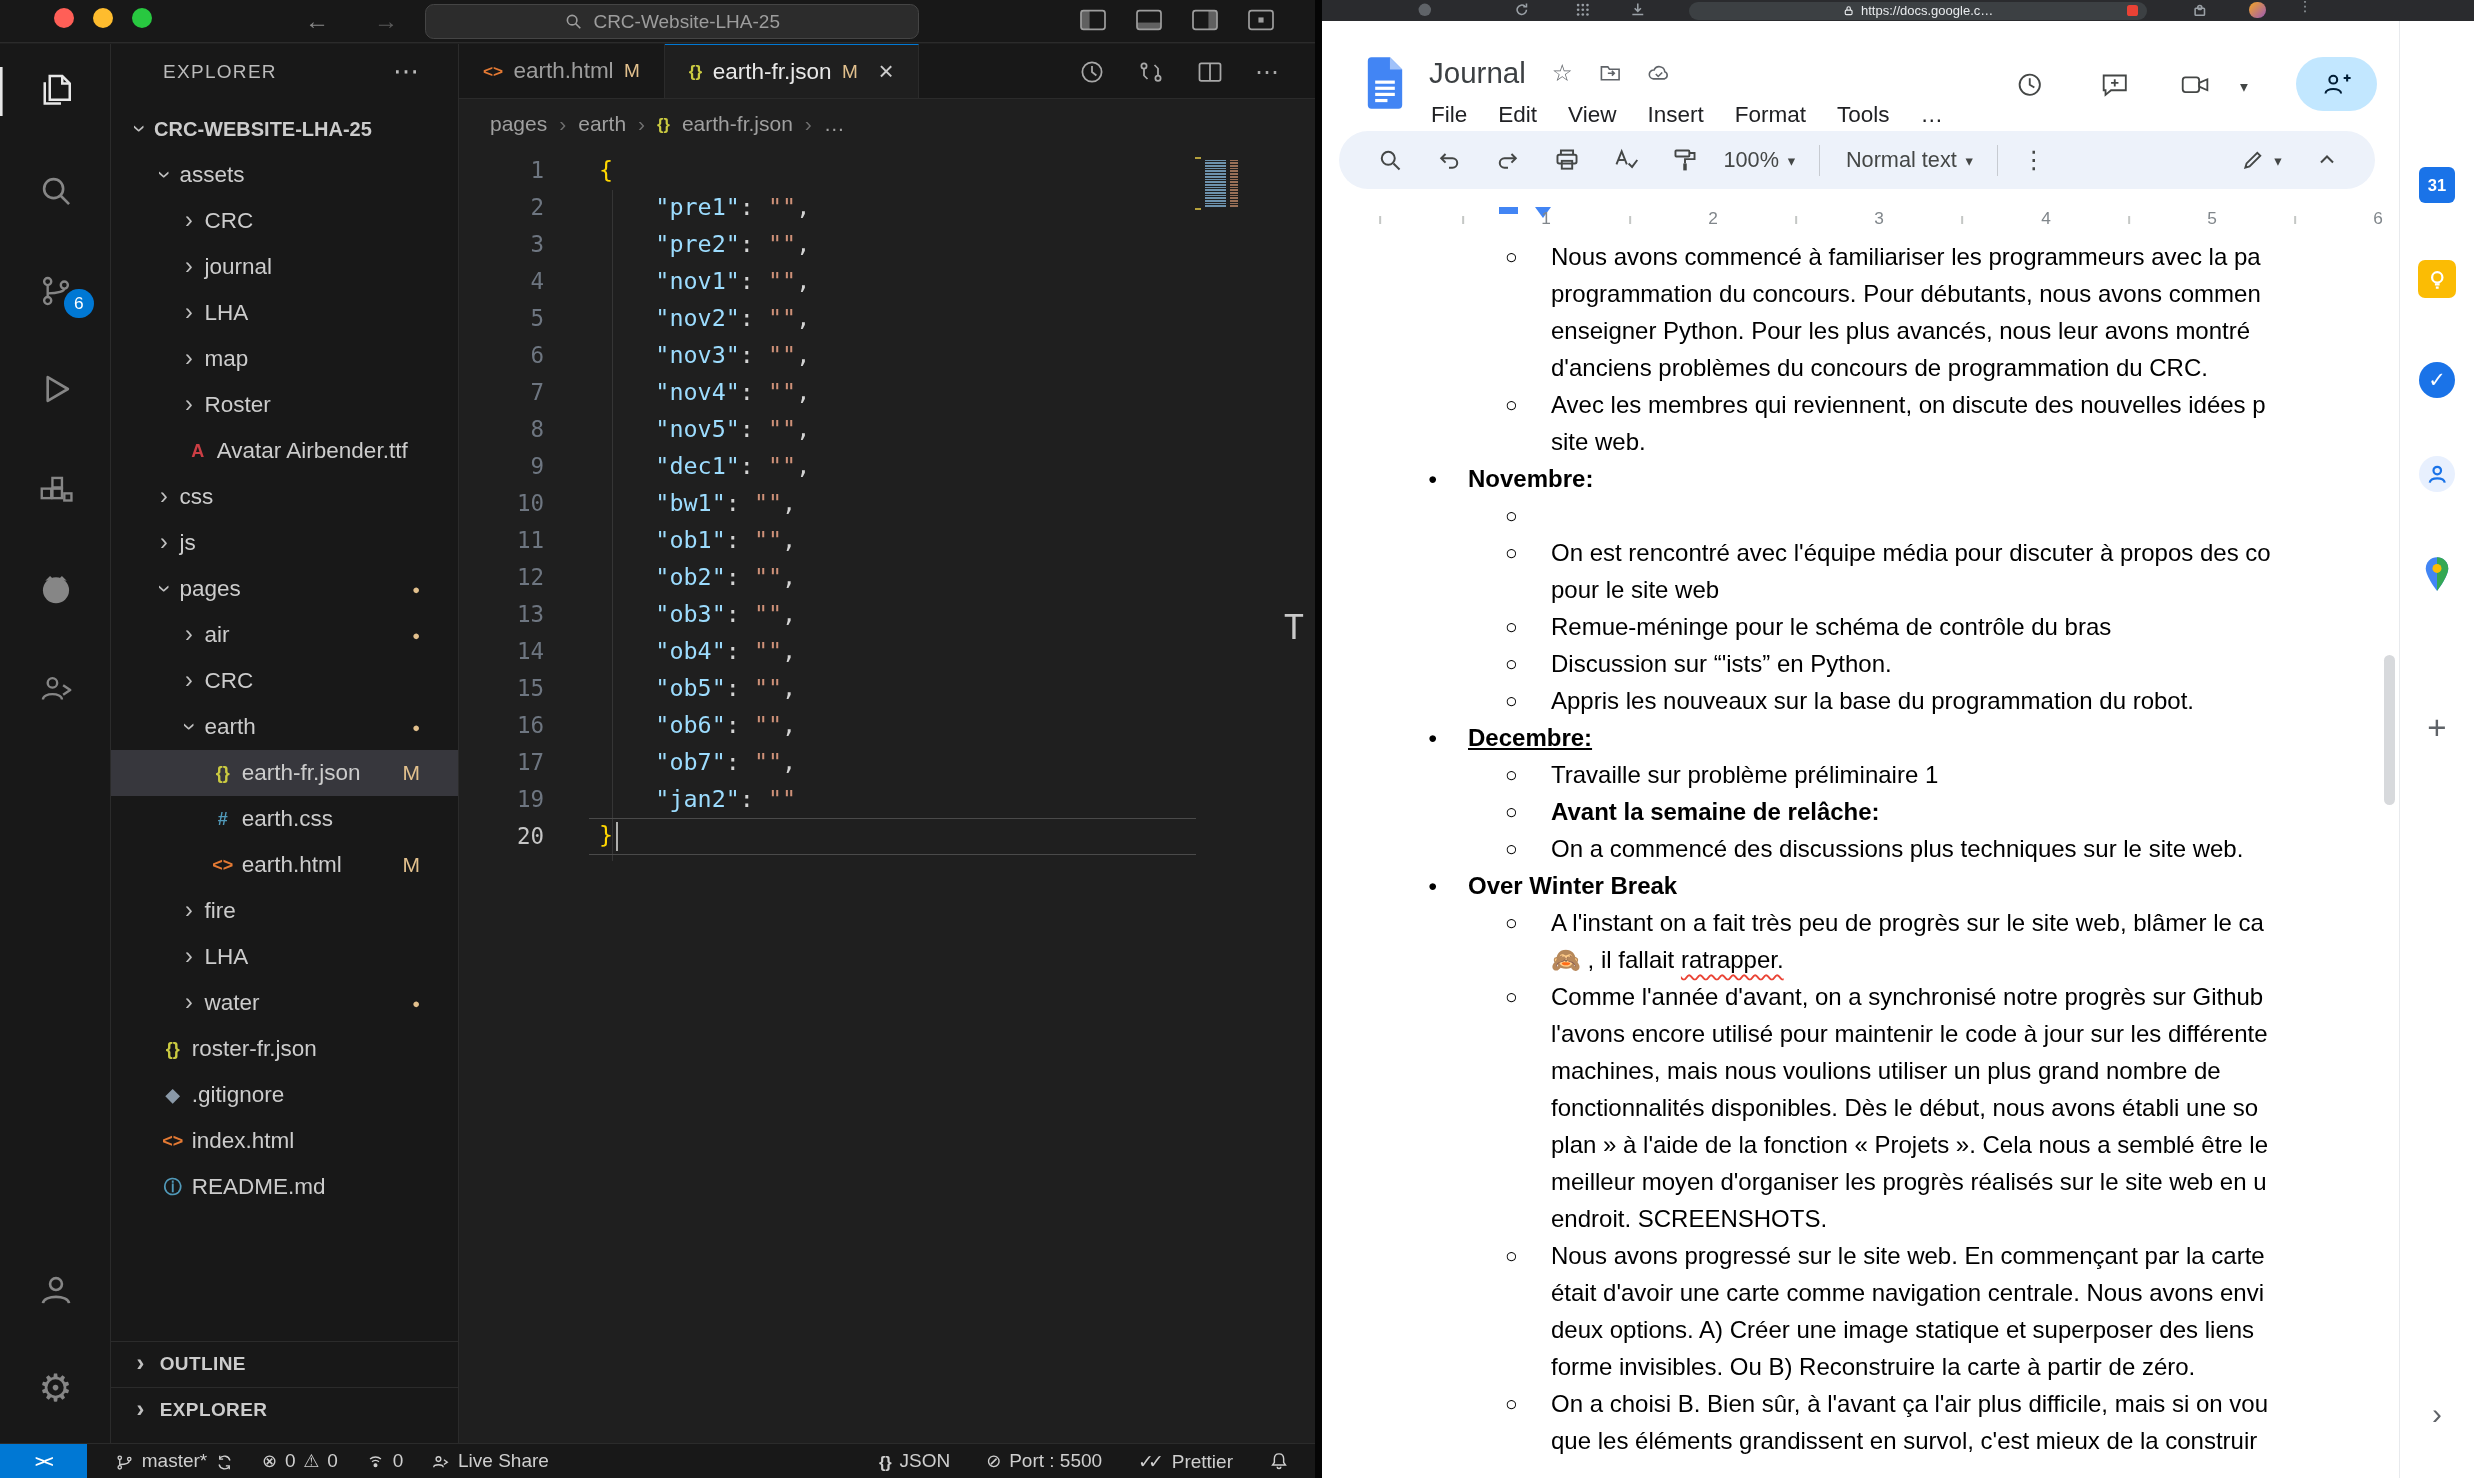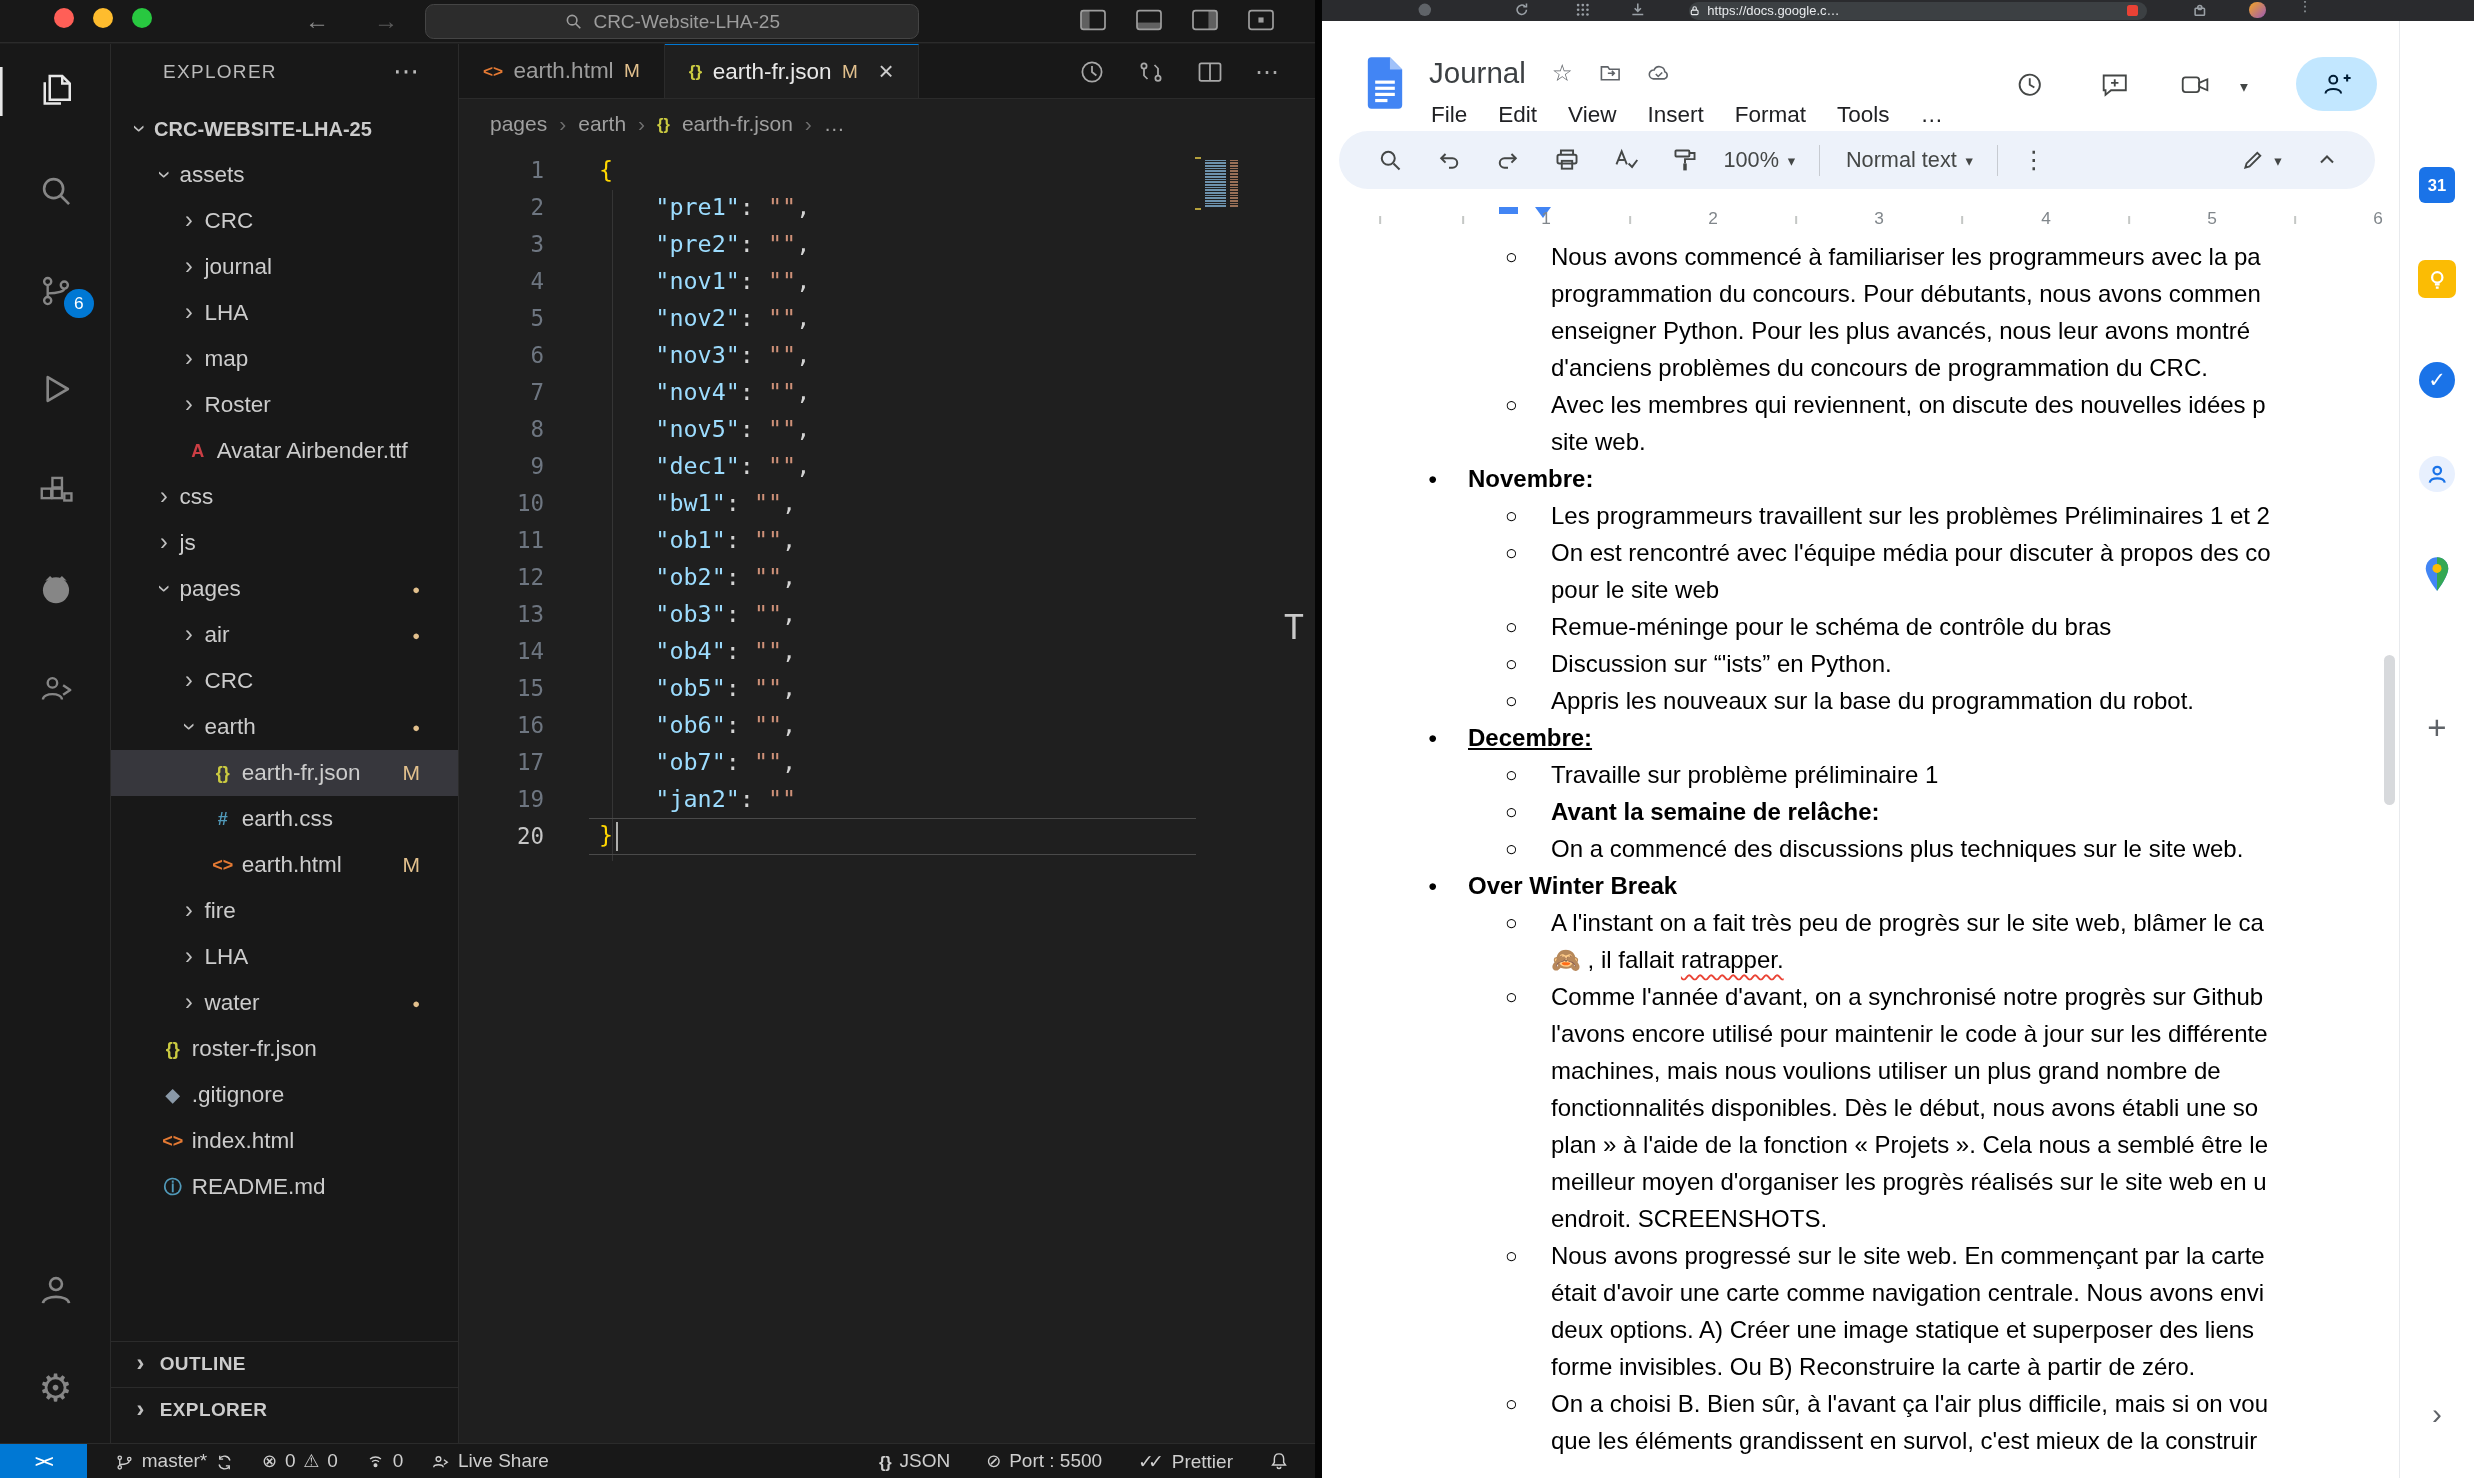--- a/index.html
+++ b/index.html
@@ -84,21 +84,21 @@
   .st-braces{font-weight:bold;font-size:16.5px}
   .st-dbl{letter-spacing:-6px;padding-right:6px}
 
   
   #window-gap{position:absolute;left:1315px;top:0;width:7px;height:1478px;background:#050505}
 
   
   #chrome{position:absolute;left:1322px;top:0;width:1152px;height:1478px;background:#fff}
   .browser-top{position:absolute;top:0;left:0;right:0;height:21px;background:#2a2b2e;color:#9aa0a6}
   .bt-ic{position:absolute;top:1.7px}
-  .url-pill{position:absolute;left:367px;top:1.7px;width:458px;height:18px;background:#3c4043;border-radius:9.5px;display:flex;align-items:center;gap:7px;color:#e8eaed;font-size:13px}
+  .url-pill{position:absolute;left:367px;top:1.7px;width:458px;height:18px;background:#3c4043;border-radius:9.5px;display:flex;align-items:center;justify-content:center;gap:7px;color:#e8eaed;font-size:13px}
   .url-badge{position:absolute;right:8.7px;top:3.5px;width:11.3px;height:11.3px;border-radius:2.6px;background:#e94235}
   .bt-avatar{position:absolute;left:927px;top:1.7px;width:16.5px;height:16.5px;border-radius:50%;background:linear-gradient(135deg,#f5a623,#9b59b6)}
 
   .docs-header{position:absolute;top:21px;left:0;right:0;height:122px;background:#fff}
   .docs-logo{position:absolute;left:43px;top:35px}
   .title-row{position:absolute;left:107px;top:35px;display:flex;align-items:center;gap:26px;color:#444746}
   .docs-title{font-size:29.5px;color:#3c4043}
   .t-ic{color:#5f6368}
   .t-star{font-size:23.4px}
   .menus-row{position:absolute;left:109px;top:81px;display:flex;gap:31px;font-size:22.5px;color:#202124}
@@ -838,21 +838,20 @@
           </div>
           <div class="dline">
             <span class="dtext i2"><span>site web.</span></span>
           </div>
           <div class="dline">
             <span class="bul b1">●</span>
             <span class="dtext i1"><span class="bold">Novembre:</span></span>
           </div>
           <div class="dline">
             <span class="bul b2">○</span>
-            <span class="dtext i2"><span>Les programmeurs travaillent sur les problèmes Préliminaires 1 et 2</span></span>
           </div>
           <div class="dline">
             <span class="bul b2">○</span>
             <span class="dtext i2"><span>On est rencontré avec l'équipe média pour discuter à propos des co</span></span>
           </div>
           <div class="dline">
             <span class="dtext i2"><span>pour le site web</span></span>
           </div>
           <div class="dline">
             <span class="bul b2">○</span>

